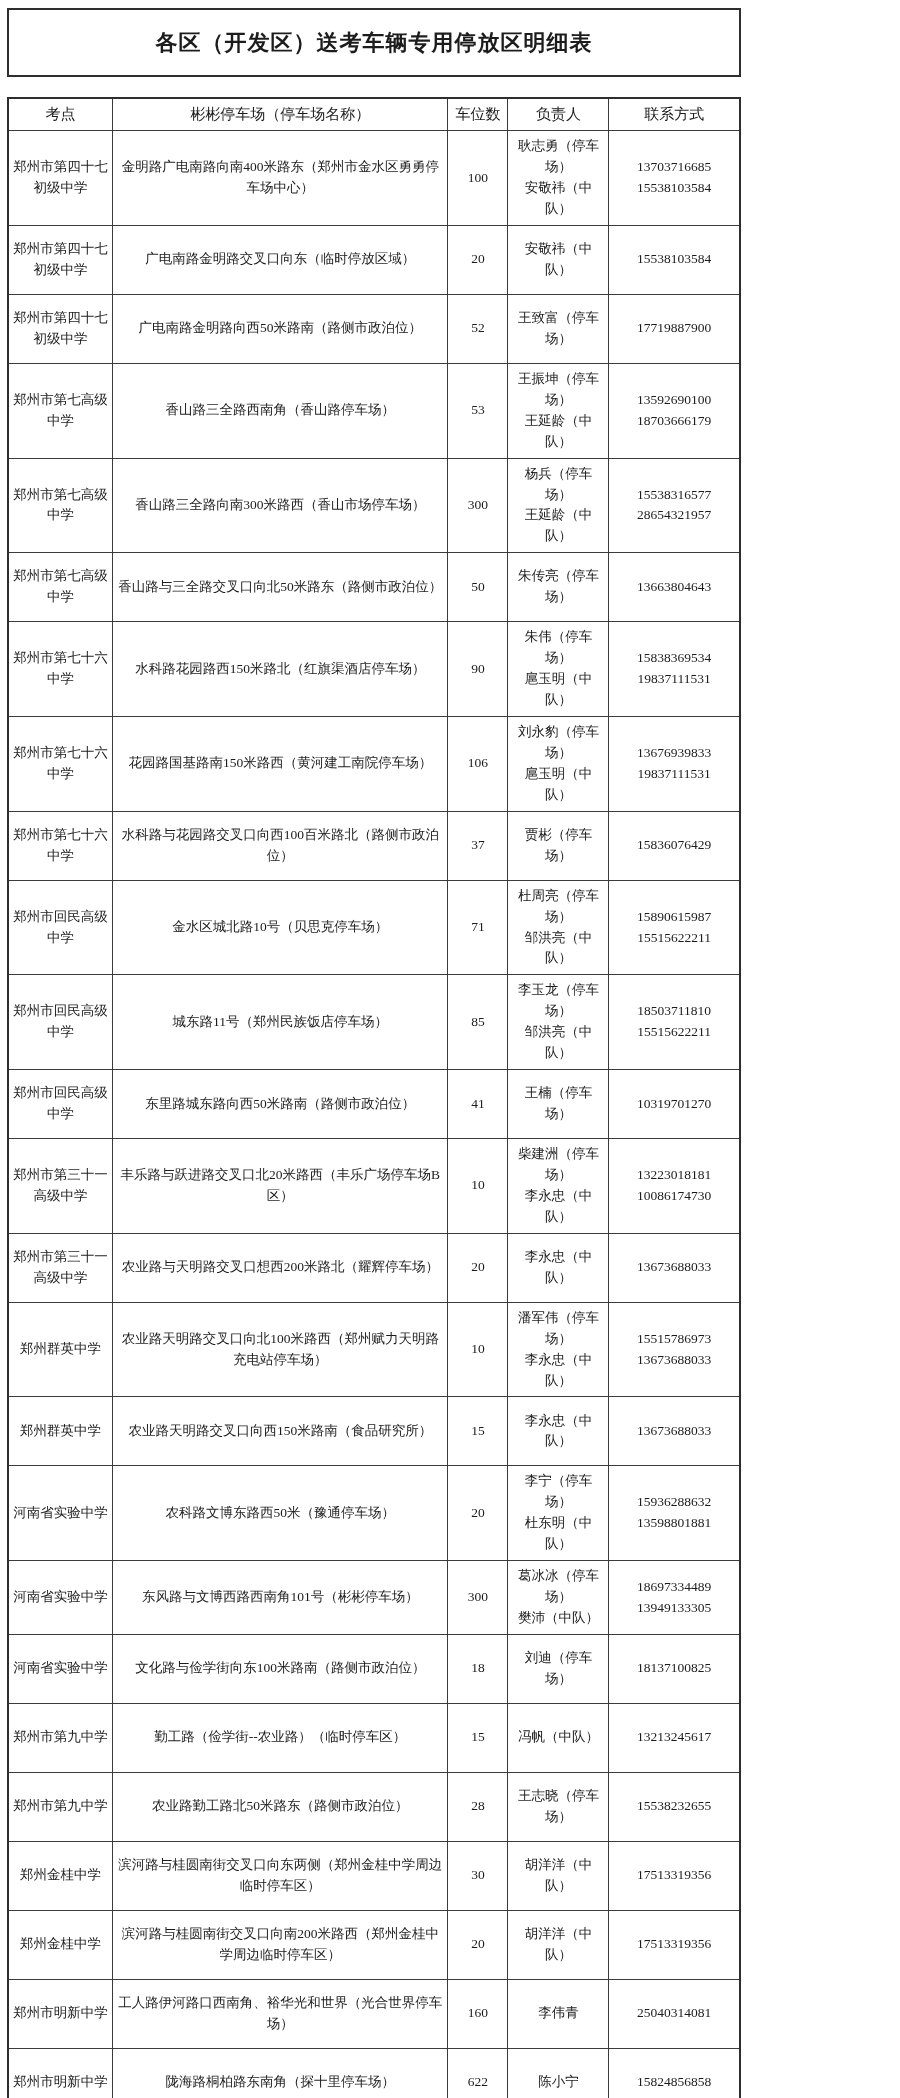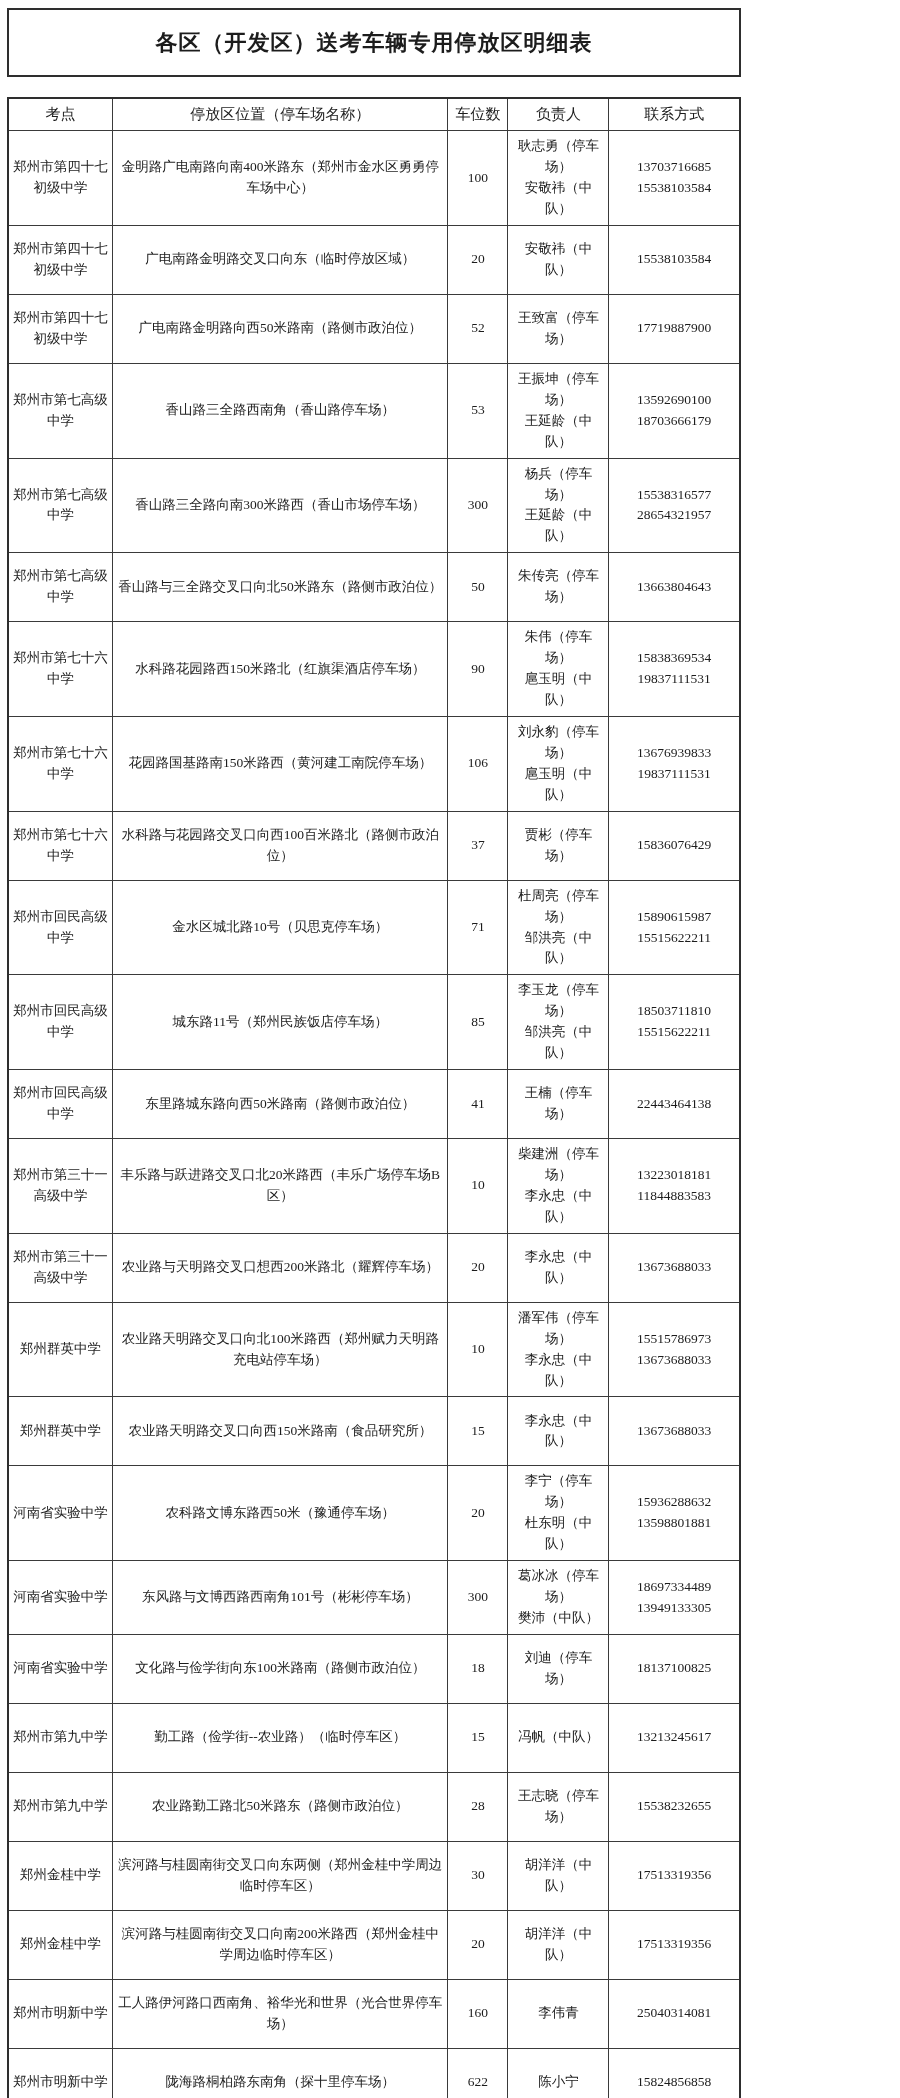--- a/index.html
+++ b/index.html
@@ -67,21 +67,21 @@
     <colgroup>
       <col class="c-site">
       <col class="c-loc">
       <col class="c-spaces">
       <col class="c-manager">
       <col class="c-contact">
     </colgroup>
     <thead>
       <tr>
         <th>考点</th>
-        <th>停放区位置（停车场名称）</th>
+        <th>彬彬停车场（停车场名称）</th>
         <th>车位数</th>
         <th>负责人</th>
         <th>联系方式</th>
       </tr>
     </thead>
     <tbody id="table-body">
         <tr>
           <td>郑州市第四十七初级中学</td>
           <td>金明路广电南路向南400米路东（郑州市金水区勇勇停车场中心）</td>
           <td>100</td>
@@ -170,30 +170,30 @@
           <td>李玉龙（停车场）
 邹洪亮（中队）</td>
           <td>18503711810
 15515622211</td>
         </tr>
         <tr>
           <td>郑州市回民高级中学</td>
           <td>东里路城东路向西50米路南（路侧市政泊位）</td>
           <td>41</td>
           <td>王楠（停车场）</td>
-          <td>22443464138</td>
+          <td>10319701270</td>
         </tr>
         <tr>
           <td>郑州市第三十一高级中学</td>
           <td>丰乐路与跃进路交叉口北20米路西（丰乐广场停车场B区）</td>
           <td>10</td>
           <td>柴建洲（停车场）
 李永忠（中队）</td>
           <td>13223018181
-11844883583</td>
+10086174730</td>
         </tr>
         <tr>
           <td>郑州市第三十一高级中学</td>
           <td>农业路与天明路交叉口想西200米路北（耀辉停车场）</td>
           <td>20</td>
           <td>李永忠（中队）</td>
           <td>13673688033</td>
         </tr>
         <tr>
           <td>郑州群英中学</td>

